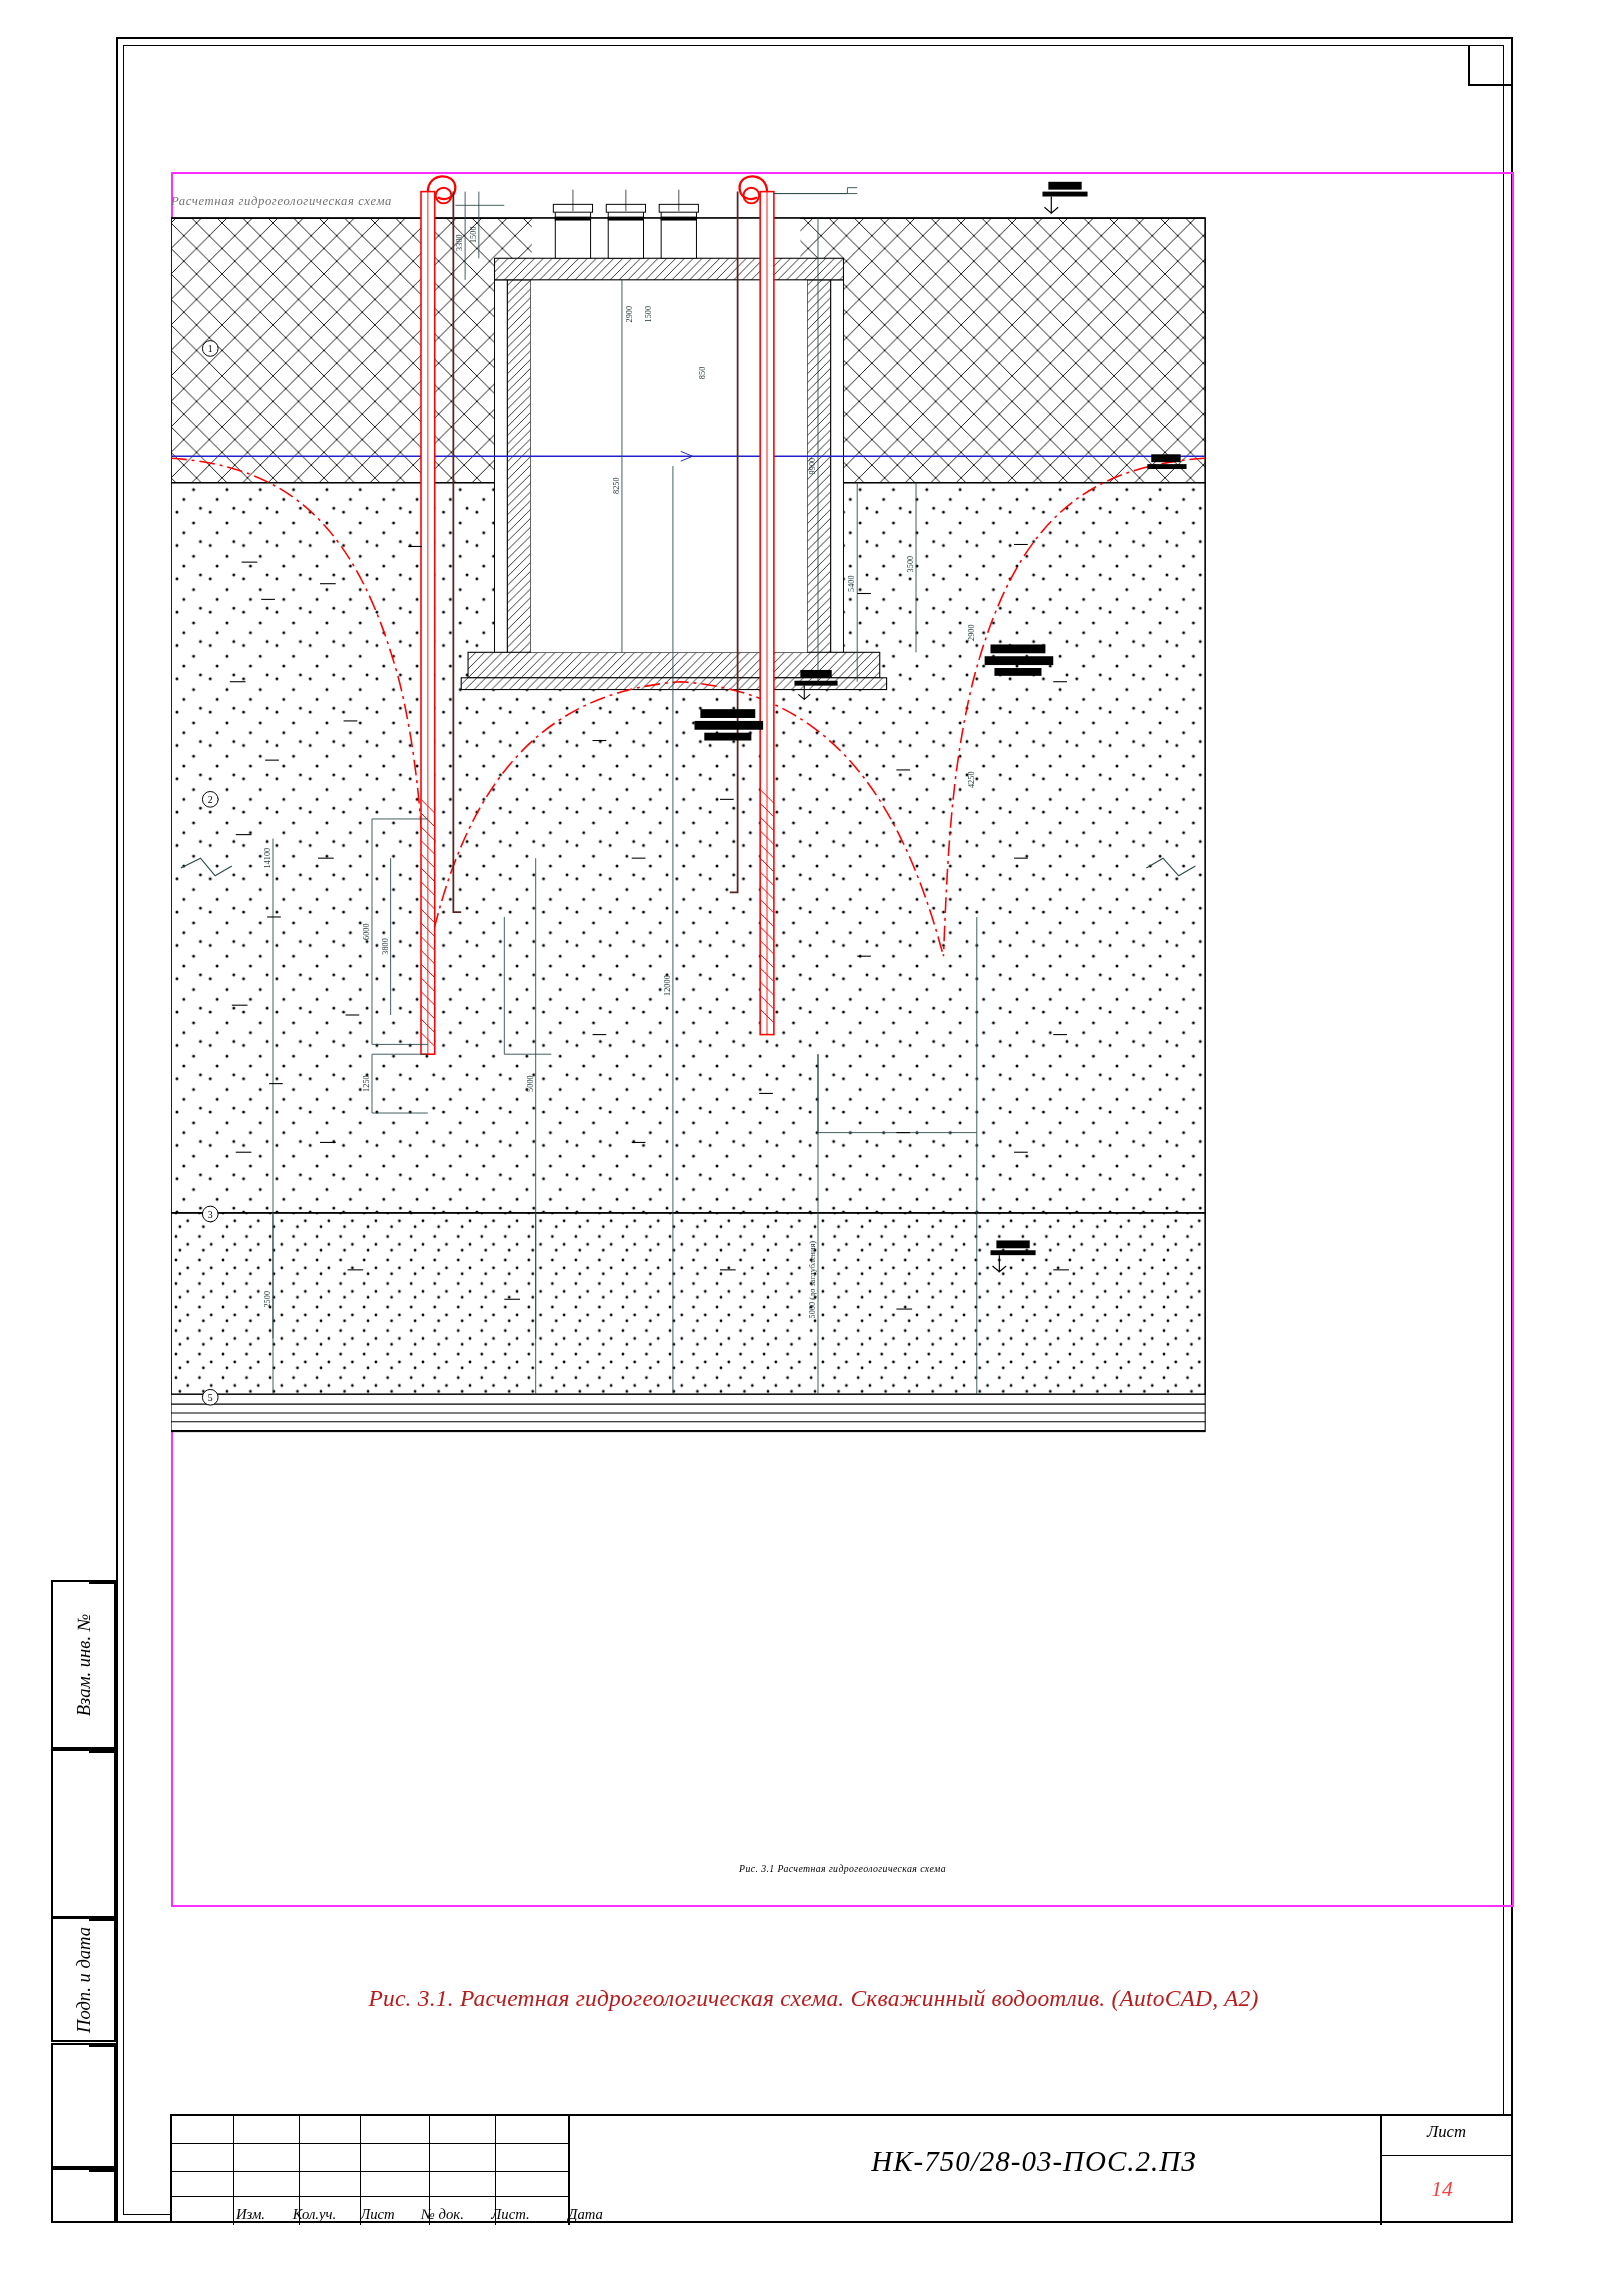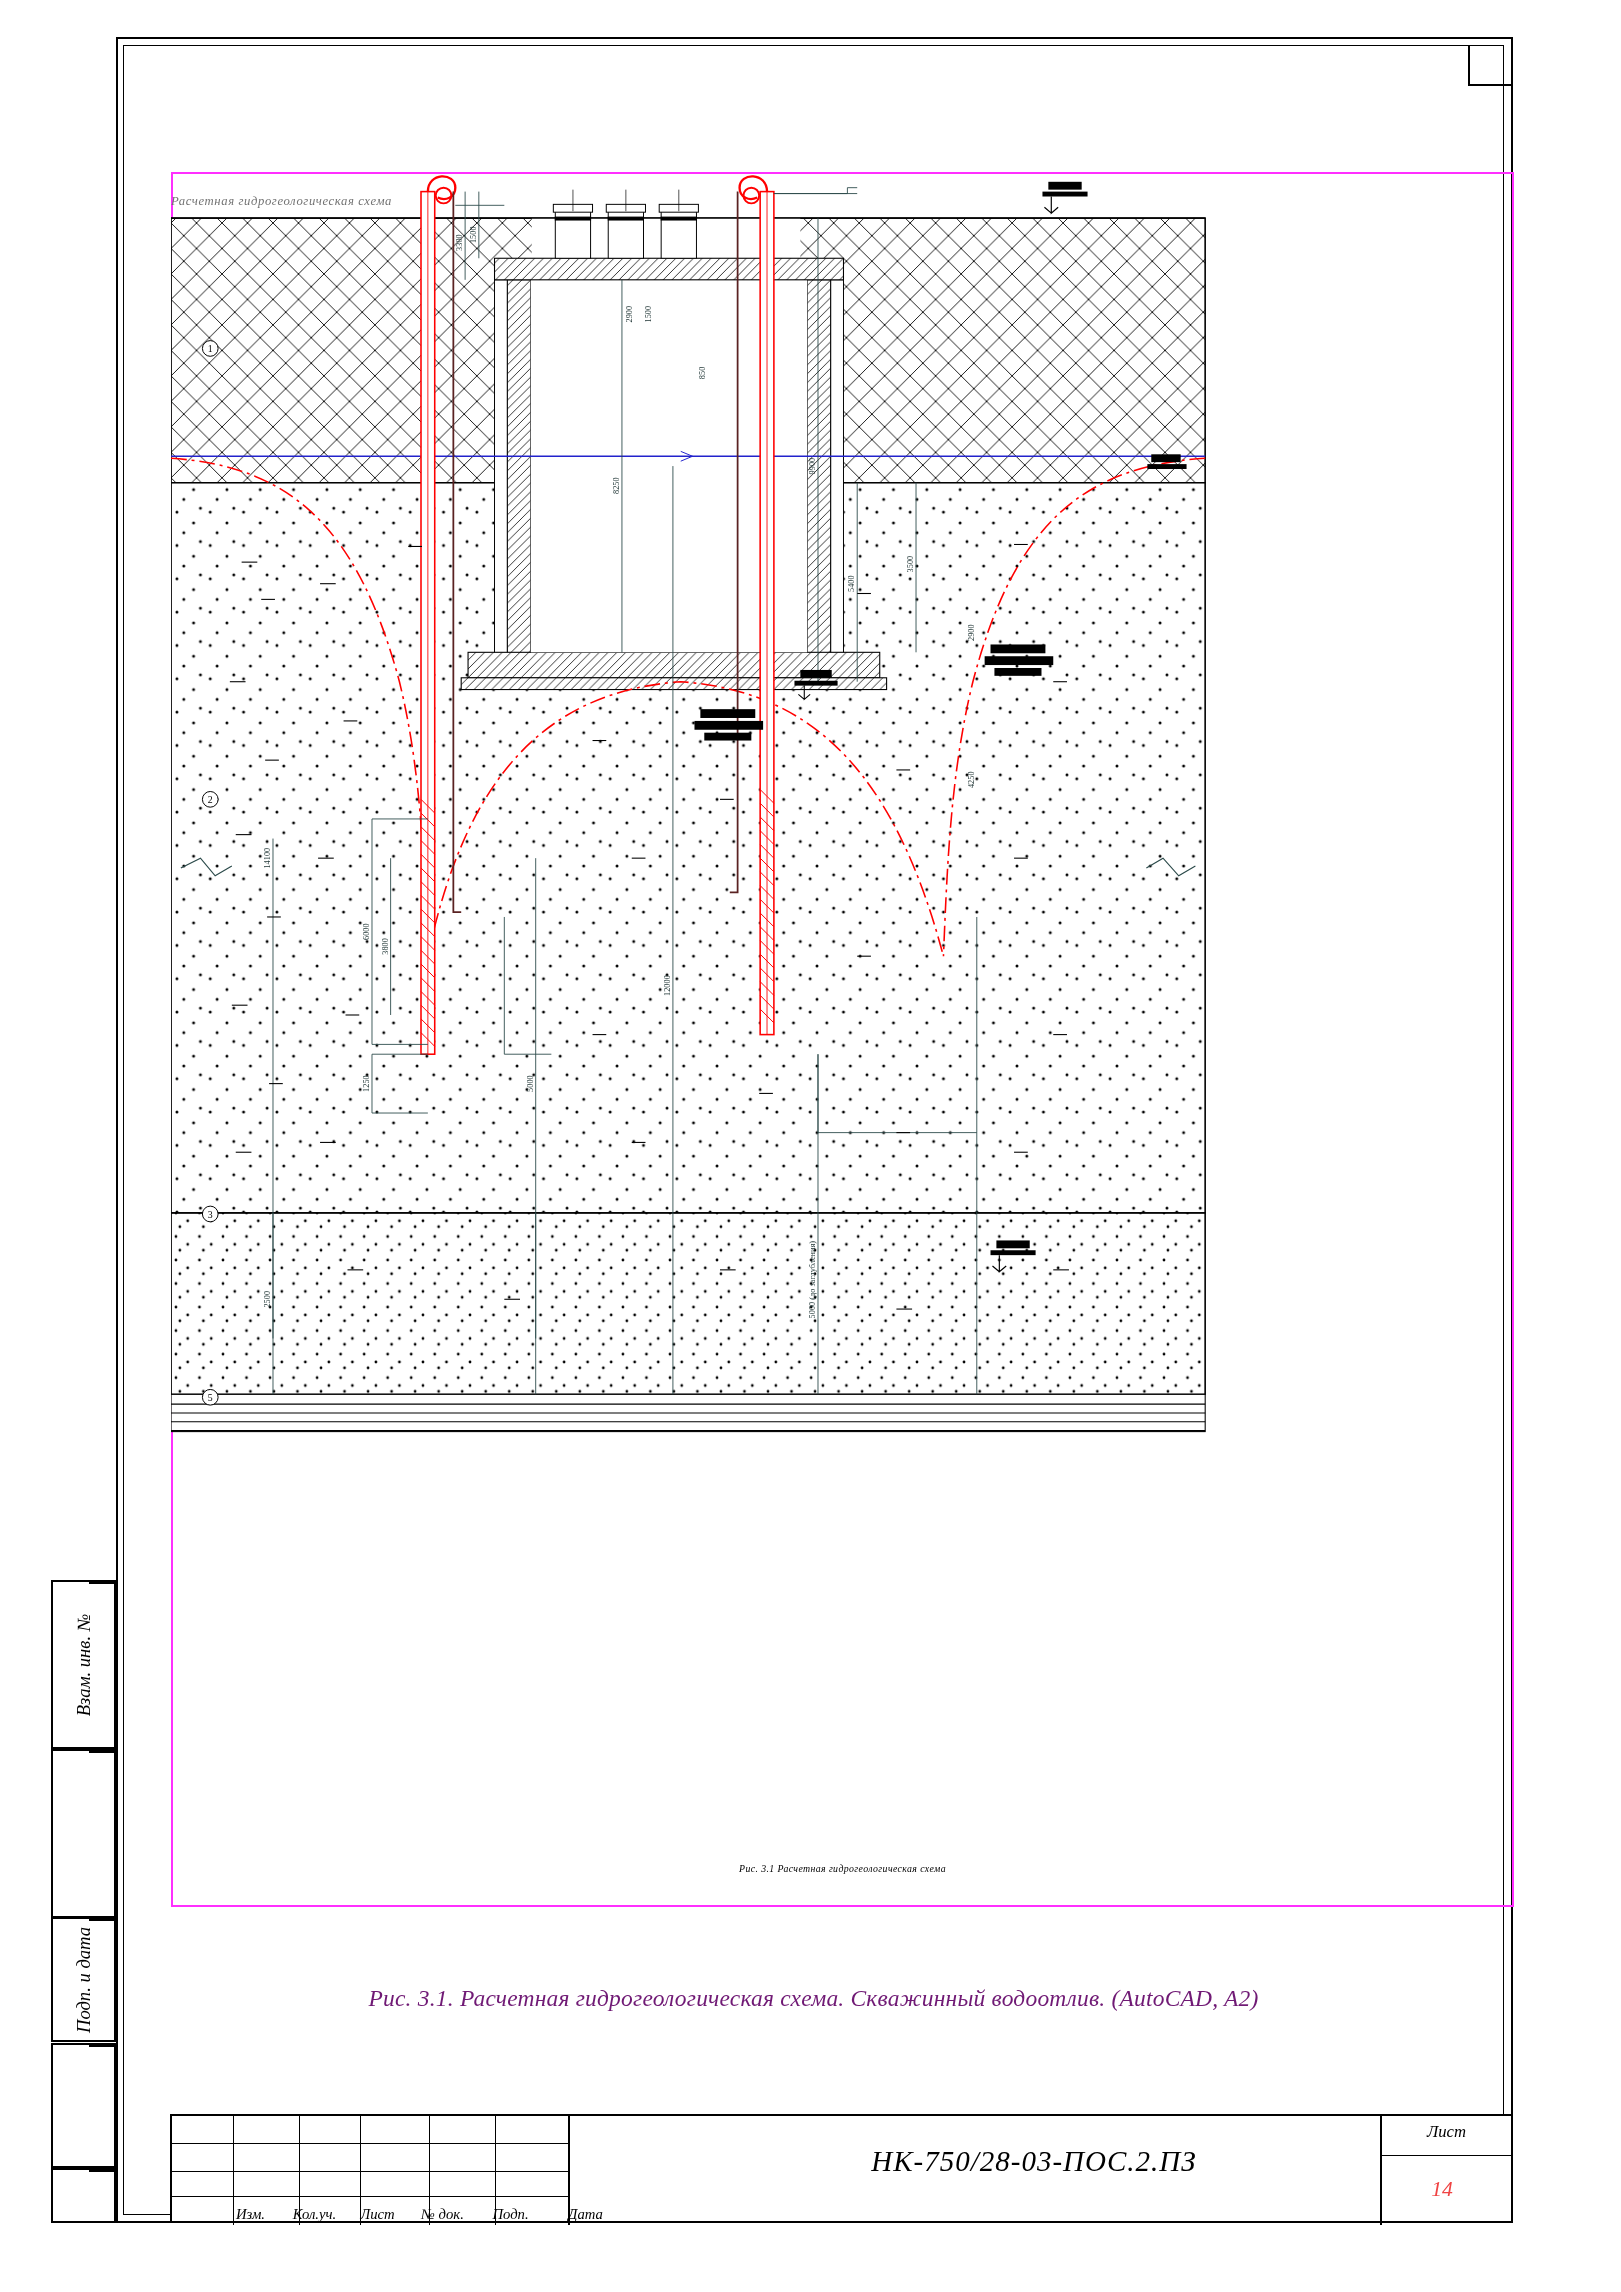--- a/index.html
+++ b/index.html
@@ -118,21 +118,21 @@
 
   
   .fig-caption {
     position: absolute;
     left: 123px; top: 1985px;
     width: 1381px;
     text-align: center;
     font-family: "Liberation Serif", serif;
     font-style: italic;
     font-size: 23.5px;
-    color: #701a75;
+    color: #b91c1c;
     letter-spacing: 0.2px;
   }
 
   
   #title-block {
     position: absolute;
     left: 170px; top: 2114px;
     width: 1343px; height: 109px;
     border: 2px solid #000;
     box-sizing: border-box;
@@ -538,21 +538,21 @@
     <div style="position:absolute; left:61px; top:82px; width:67px; height:26.5px;">
       <div class="tb-head">Кол.уч.</div>
     </div>
     <div style="position:absolute; left:127px; top:82px; width:61px; height:26.5px;">
       <div class="tb-head">Лист</div>
     </div>
     <div style="position:absolute; left:188px; top:82px; width:69px; height:26.5px;">
       <div class="tb-head">№ док.</div>
     </div>
     <div style="position:absolute; left:257px; top:82px; width:67px; height:26.5px;">
-      <div class="tb-head">Подп.</div>
+      <div class="tb-head">Лист.</div>
     </div>
     <div style="position:absolute; left:329px; top:82px; width:73px; height:26.5px;">
       <div class="tb-head">Дата</div>
     </div>
 
     <div class="tb-code">НК-750/28-03-ПОС.2.ПЗ</div>
 
     <div class="tb-list-label">Лист</div>
     <div class="tb-list-num">14</div>
   </div>

